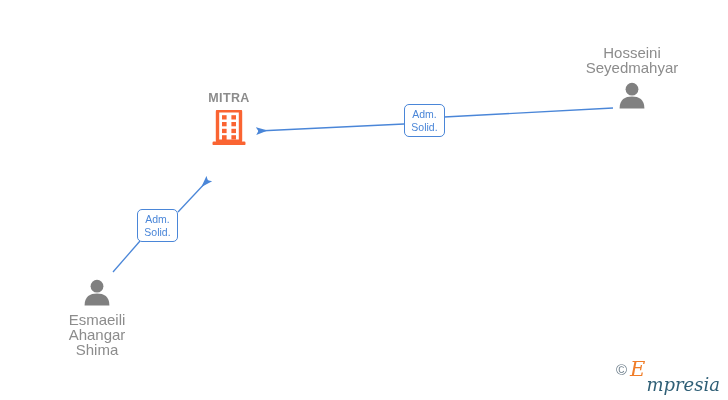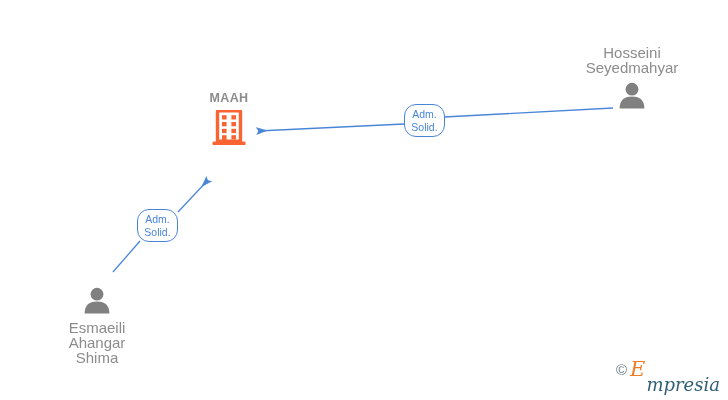--- a/index.html
+++ b/index.html
@@ -62,21 +62,21 @@
     height: 28px;
     margin: 0 auto;
     display: block;
   }
 
   
   .rel-box {
     position: absolute;
     box-sizing: border-box;
     border: 1px solid #4a86d8;
-    border-radius: 12px;
+    border-radius: 5px;
     background: #ffffff;
     color: #4a86d8;
     font-size: 10.5px;
     line-height: 13px;
     text-align: center;
     padding-top: 3px;
     white-space: pre-line;
     z-index: 5;
   }
 
@@ -125,21 +125,21 @@
     </defs>
 
     <path d="M 613,108 L 444,117" fill="none" stroke="#4a86d8" stroke-width="1.3"></path>
     <path d="M 404,124 L 258,131" fill="none" stroke="#4a86d8" stroke-width="1.3" marker-end="url(#arrowhead)"></path>
 
     <path d="M 113,272 L 140,241" fill="none" stroke="#4a86d8" stroke-width="1.3"></path>
     <path d="M 178,212 L 208,180" fill="none" stroke="#4a86d8" stroke-width="1.3" marker-end="url(#arrowhead)"></path>
   </svg>
 
   <div class="company-node" style="left:149px; top:91px;">
-    <div class="company-label">MAAH</div>
+    <div class="company-label">MITRA</div>
     <svg class="company-icon" viewBox="0 0 34 36" xmlns="http://www.w3.org/2000/svg">
       <rect x="5.5" y="0.8" width="23" height="30.5" rx="1" fill="none" stroke="#fa6432" stroke-width="3.4"></rect>
       <rect x="0.5" y="31.5" width="33" height="3.6" rx="1.2" fill="#fa6432"></rect>
       <rect x="10" y="5.2" width="4.6" height="4.3" fill="#fa6432"></rect>
       <rect x="19.4" y="5.2" width="4.6" height="4.3" fill="#fa6432"></rect>
       <rect x="10" y="12" width="4.6" height="4.3" fill="#fa6432"></rect>
       <rect x="19.4" y="12" width="4.6" height="4.3" fill="#fa6432"></rect>
       <rect x="10" y="18.8" width="4.6" height="4.3" fill="#fa6432"></rect>
       <rect x="19.4" y="18.8" width="4.6" height="4.3" fill="#fa6432"></rect>
       <rect x="10" y="25.2" width="4.6" height="6.2" fill="#fa6432"></rect>
@@ -149,21 +149,21 @@
 
   <div class="person-node" style="left:557px; top:45px;">
     <div class="person-label">Hosseini
 Seyedmahyar</div>
     <svg class="person-icon" viewBox="0 0 28 28" xmlns="http://www.w3.org/2000/svg" style="margin-top:6px;">
       <circle cx="14" cy="8.2" r="6.4" fill="#808080"></circle>
       <path d="M1.6,27.5 C1.6,18.6 7,15.6 14,15.6 C21,15.6 26.4,18.6 26.4,27.5 Z" fill="#808080"></path>
     </svg>
   </div>
 
-  <div class="person-node" style="left:22px; top:286px;">
+  <div class="person-node" style="left:22px; top:278px;">
     <svg class="person-icon" viewBox="0 0 28 28" xmlns="http://www.w3.org/2000/svg">
       <circle cx="14" cy="8.2" r="6.4" fill="#808080"></circle>
       <path d="M1.6,27.5 C1.6,18.6 7,15.6 14,15.6 C21,15.6 26.4,18.6 26.4,27.5 Z" fill="#808080"></path>
     </svg>
     <div class="person-label" style="margin-top:6px;">Esmaeili
 Ahangar
 Shima</div>
   </div>
 
   <div class="rel-box" style="left:404px; top:104px; width:41px; height:33px;">Adm.

